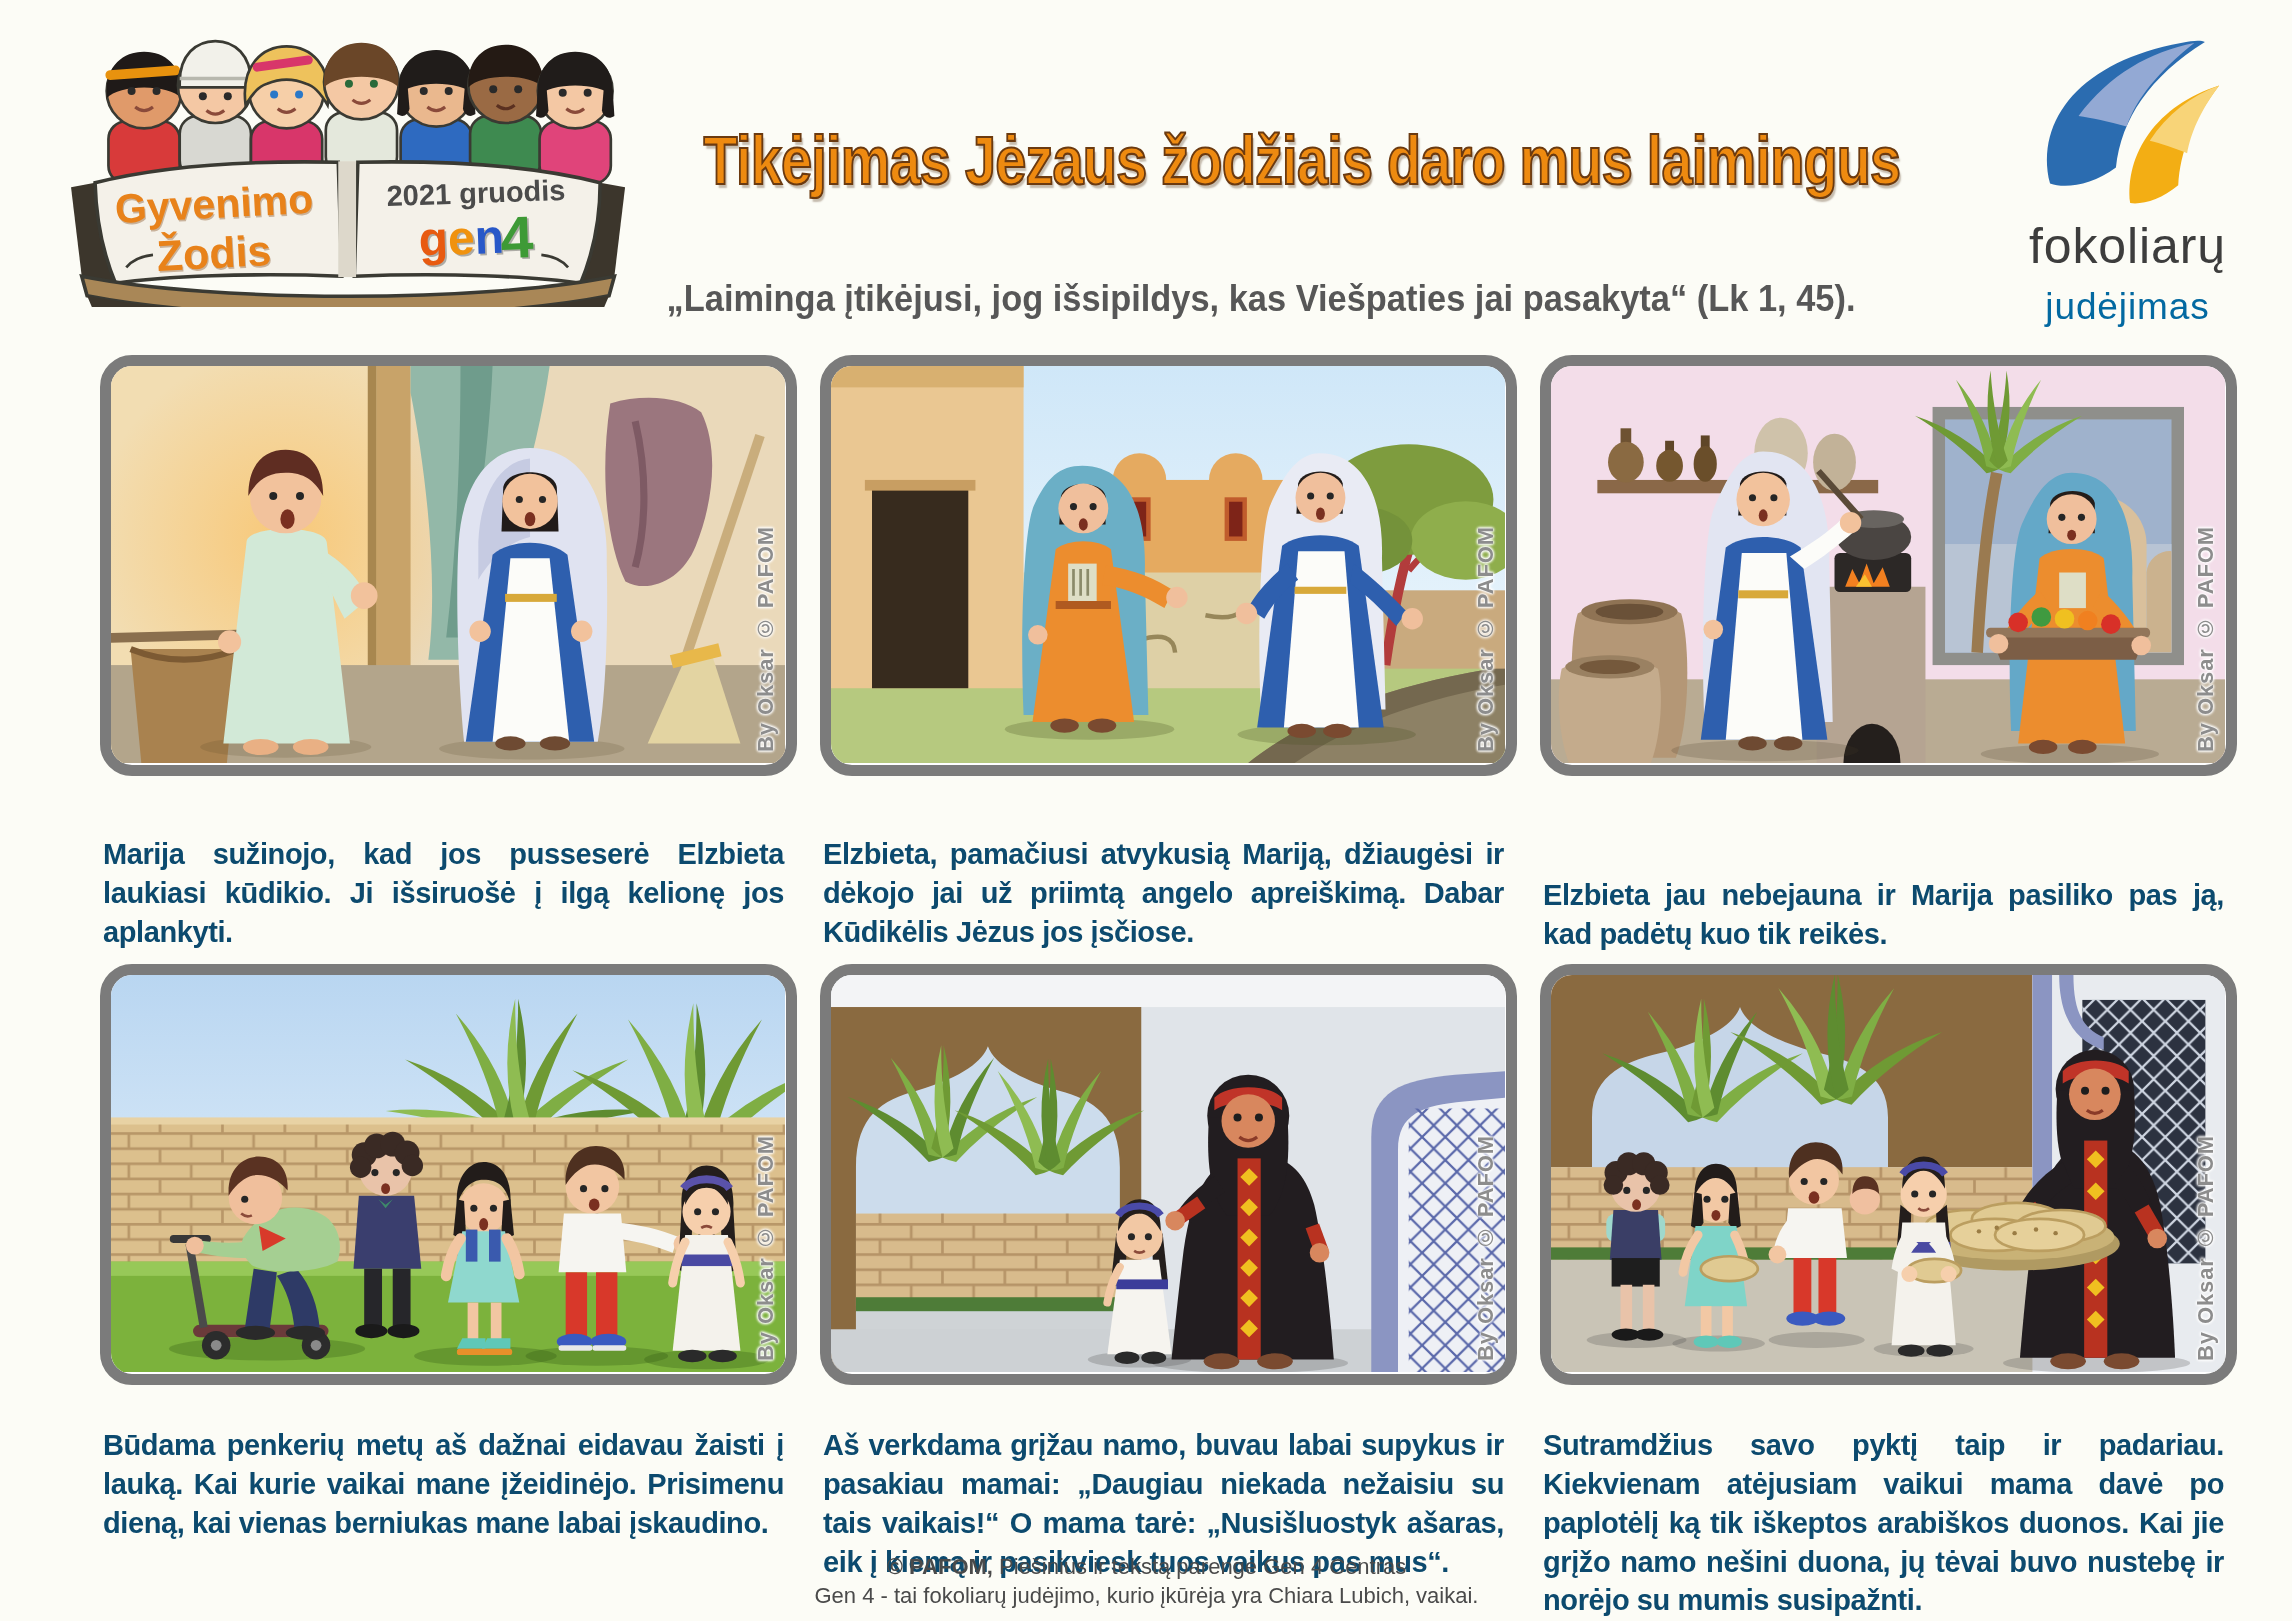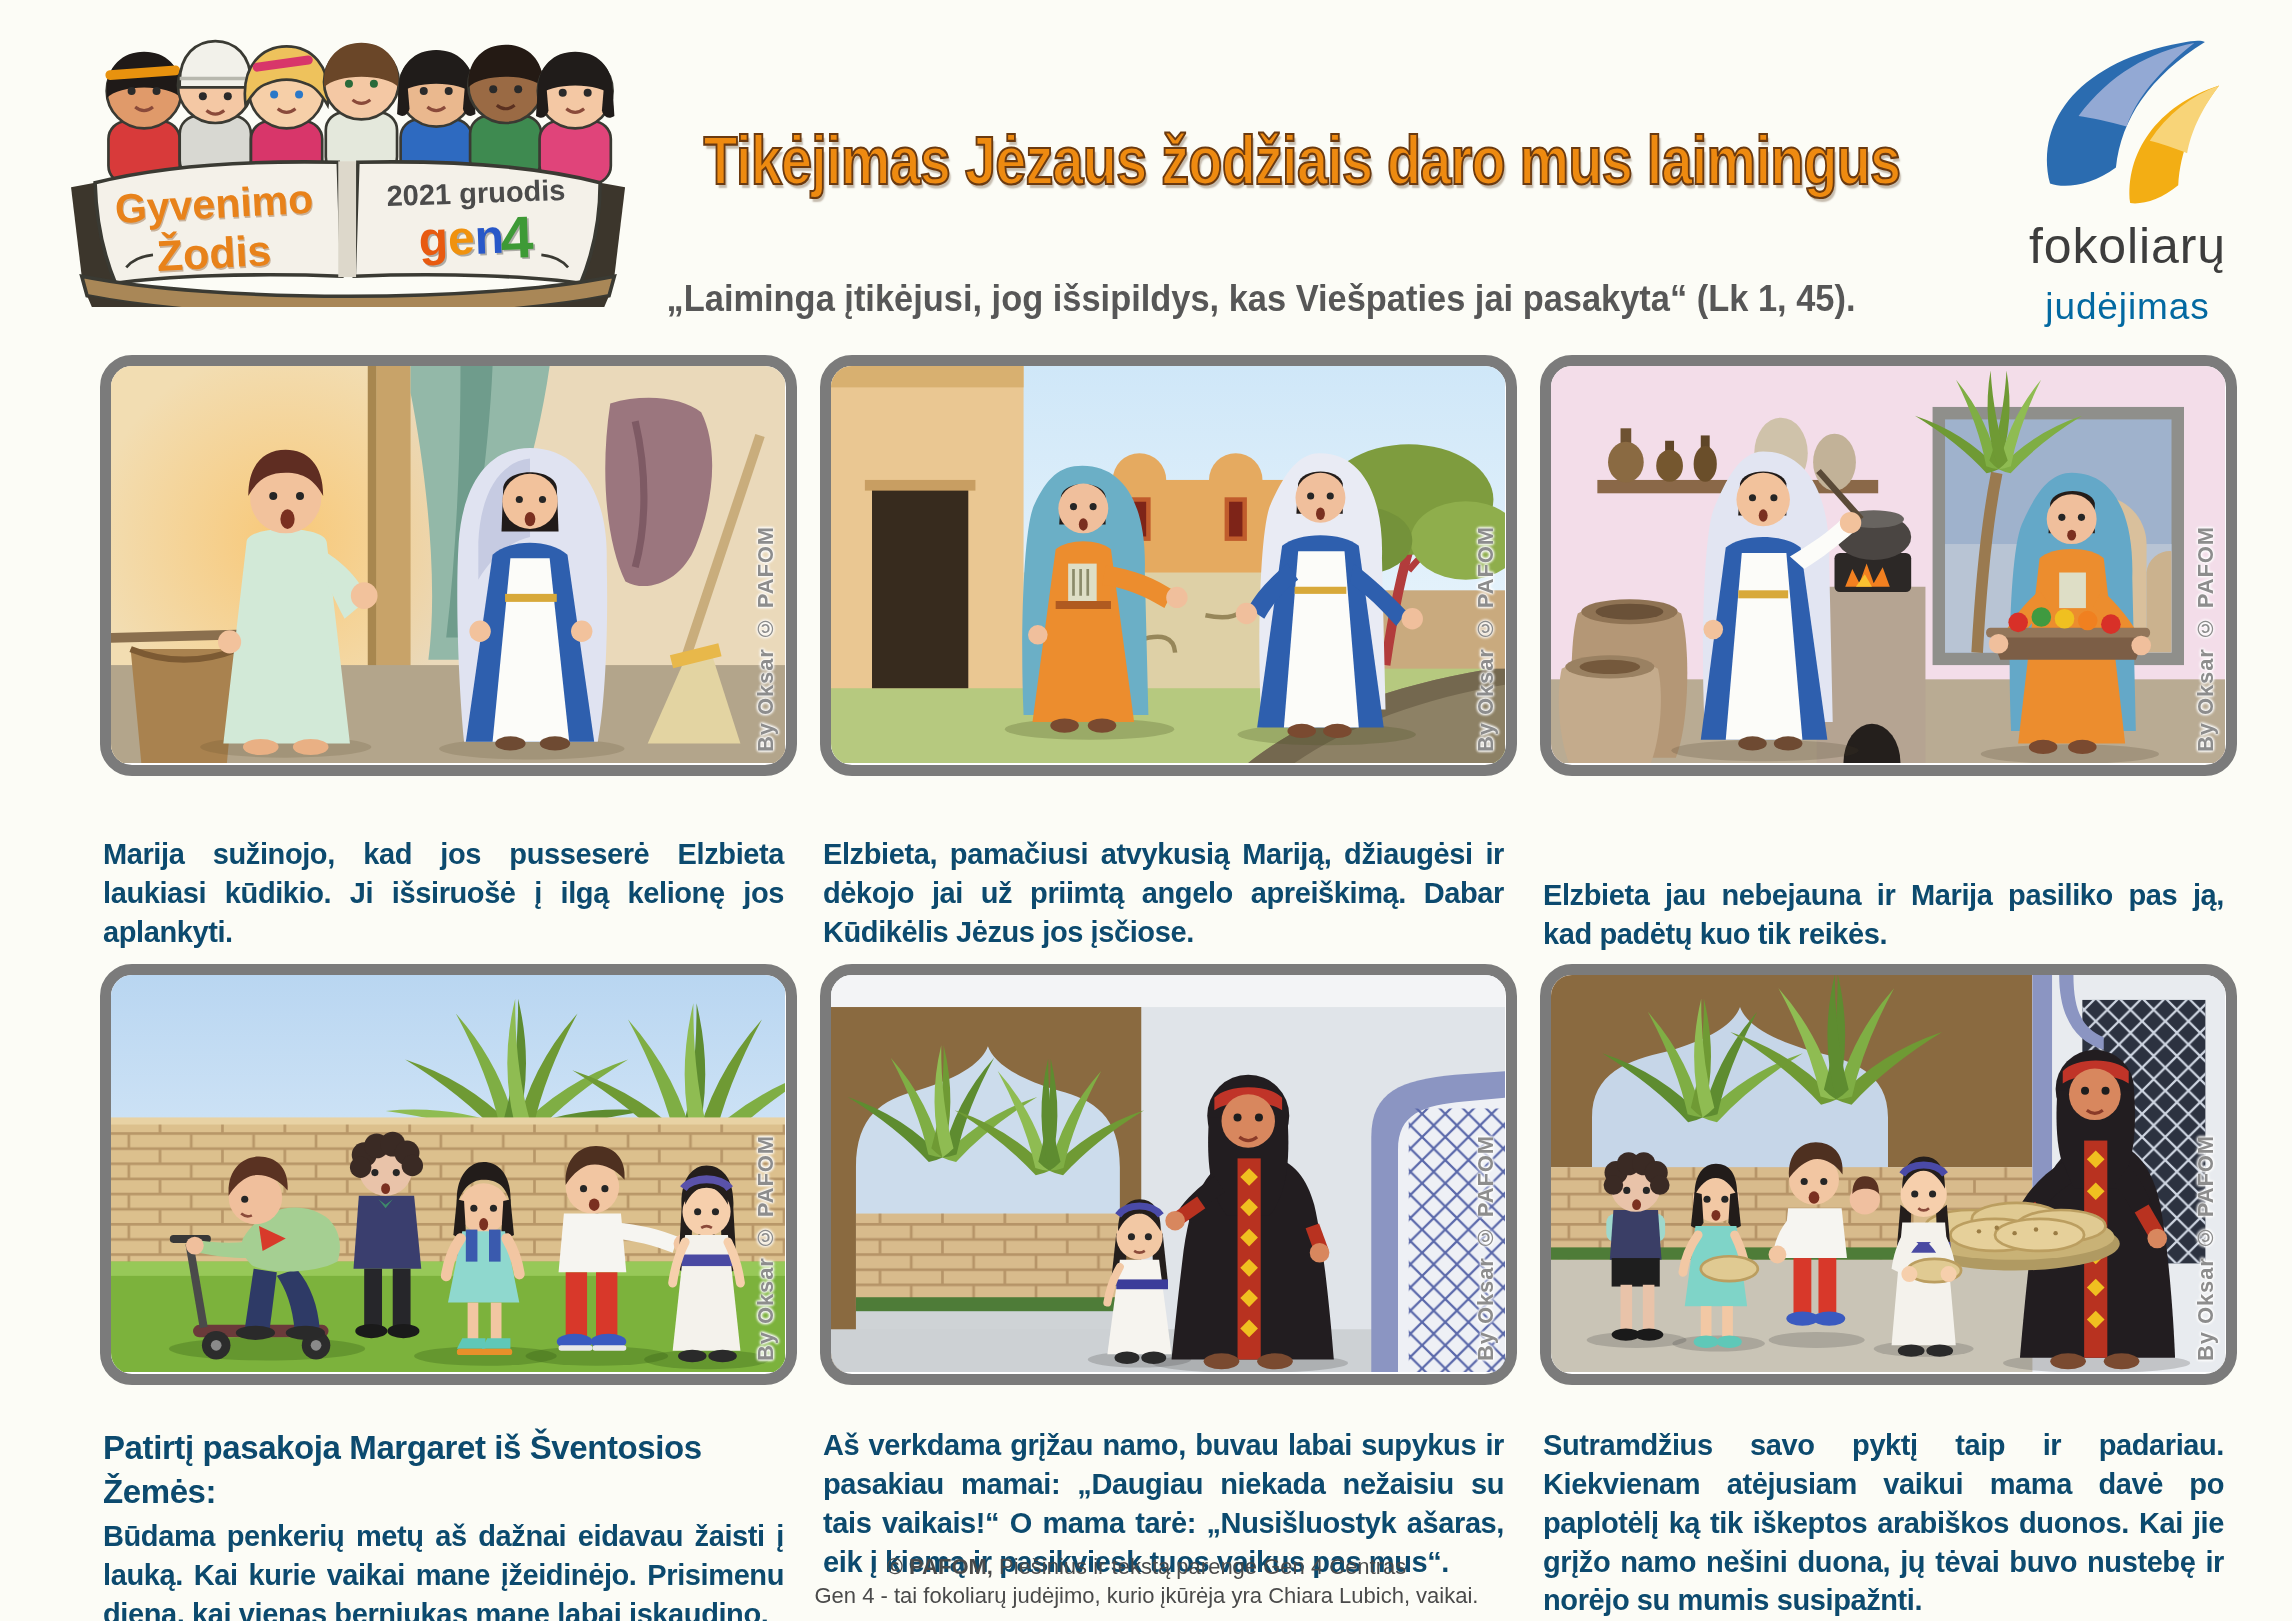--- a/index.html
+++ b/index.html
@@ -763,21 +763,21 @@
       <ellipse cx="404" cy="422" rx="15" ry="7" fill="#2a2a2a"></ellipse>
         <ellipse cx="436" cy="422" rx="15" ry="7" fill="#2a2a2a"></ellipse>
     </g>
   </svg>
   <div class="credit">By Oksar © PAFOM</div>
 </div>
 
 <p class="caption c1">Marija sužinojo, kad jos pusseserė Elzbieta laukiasi kūdikio. Ji išsiruošė į ilgą kelionę jos aplankyti.</p>
 <p class="caption c2">Elzbieta, pamačiusi atvykusią Mariją, džiaugėsi ir dėkojo jai už priimtą angelo apreiškimą. Dabar Kūdikėlis Jėzus jos įsčiose.</p>
 <p class="caption c3">Elzbieta jau nebejauna ir Marija pasiliko pas ją, kad padėtų kuo tik reikės.</p>
-<p class="caption c4"><span class="cap-title">Patirtį pasakoja Margaret iš Šventosios Žemės:</span><span>Būdama penkerių metų aš dažnai eidavau žaisti į lauką. Kai kurie vaikai mane įžeidinėjo. Prisimenu dieną, kai vienas berniukas mane labai įskaudino.</span></p>
+<p class="caption c4"><span>Būdama penkerių metų aš dažnai eidavau žaisti į lauką. Kai kurie vaikai mane įžeidinėjo. Prisimenu dieną, kai vienas berniukas mane labai įskaudino.</span></p>
 <p class="caption c5">Aš verkdama grįžau namo, buvau labai supykus ir pasakiau mamai: „Daugiau niekada nežaisiu su tais vaikais!“ O mama tarė: „Nusišluostyk ašaras, eik į kiemą ir pasikviesk tuos vaikus pas mus“.</p>
 <p class="caption c6">Sutramdžius savo pyktį taip ir padariau. Kiekvienam atėjusiam vaikui mama davė po paplotėlį ką tik iškeptos arabiškos duonos. Kai jie grįžo namo nešini duona, jų tėvai buvo nustebę ir norėjo su mumis susipažnti.</p>
 
 <div class="footer">
   <div><b>© PAFOM,</b><span> Piešinius ir tekstą parengė Gen 4 Centras</span></div>
   <div>Gen 4 - tai fokoliarų judėjimo, kurio įkūrėja yra Chiara Lubich, vaikai.</div>
 </div>
 
 
 </body></html>

